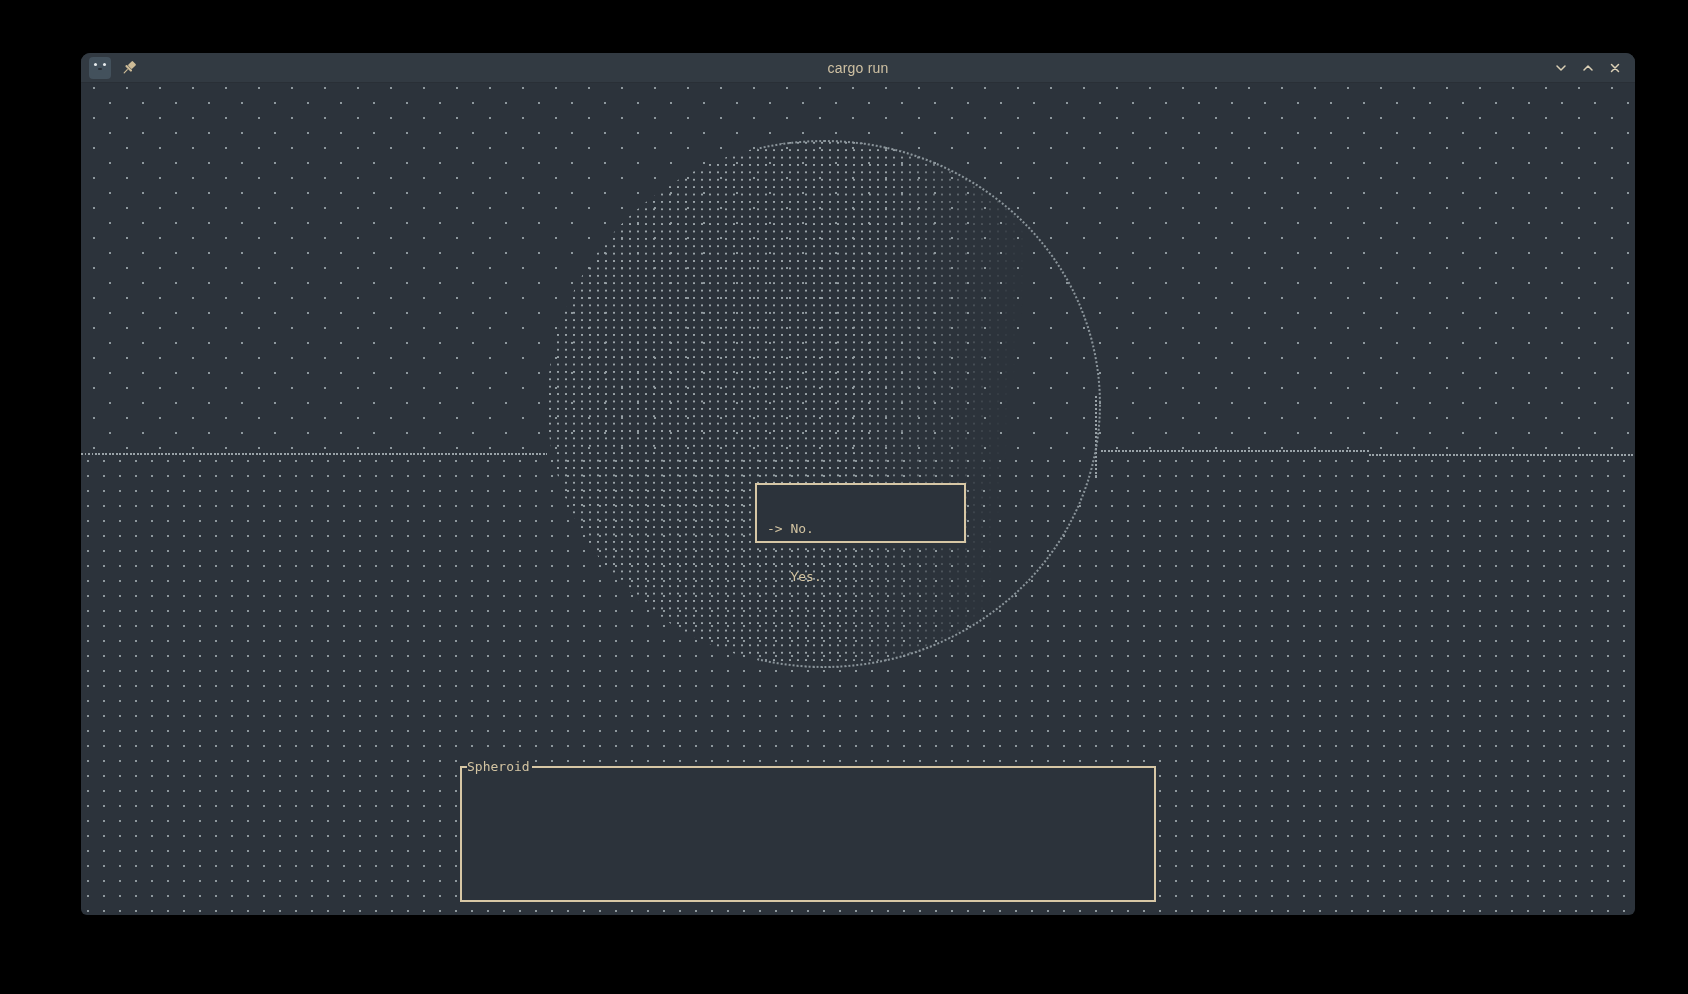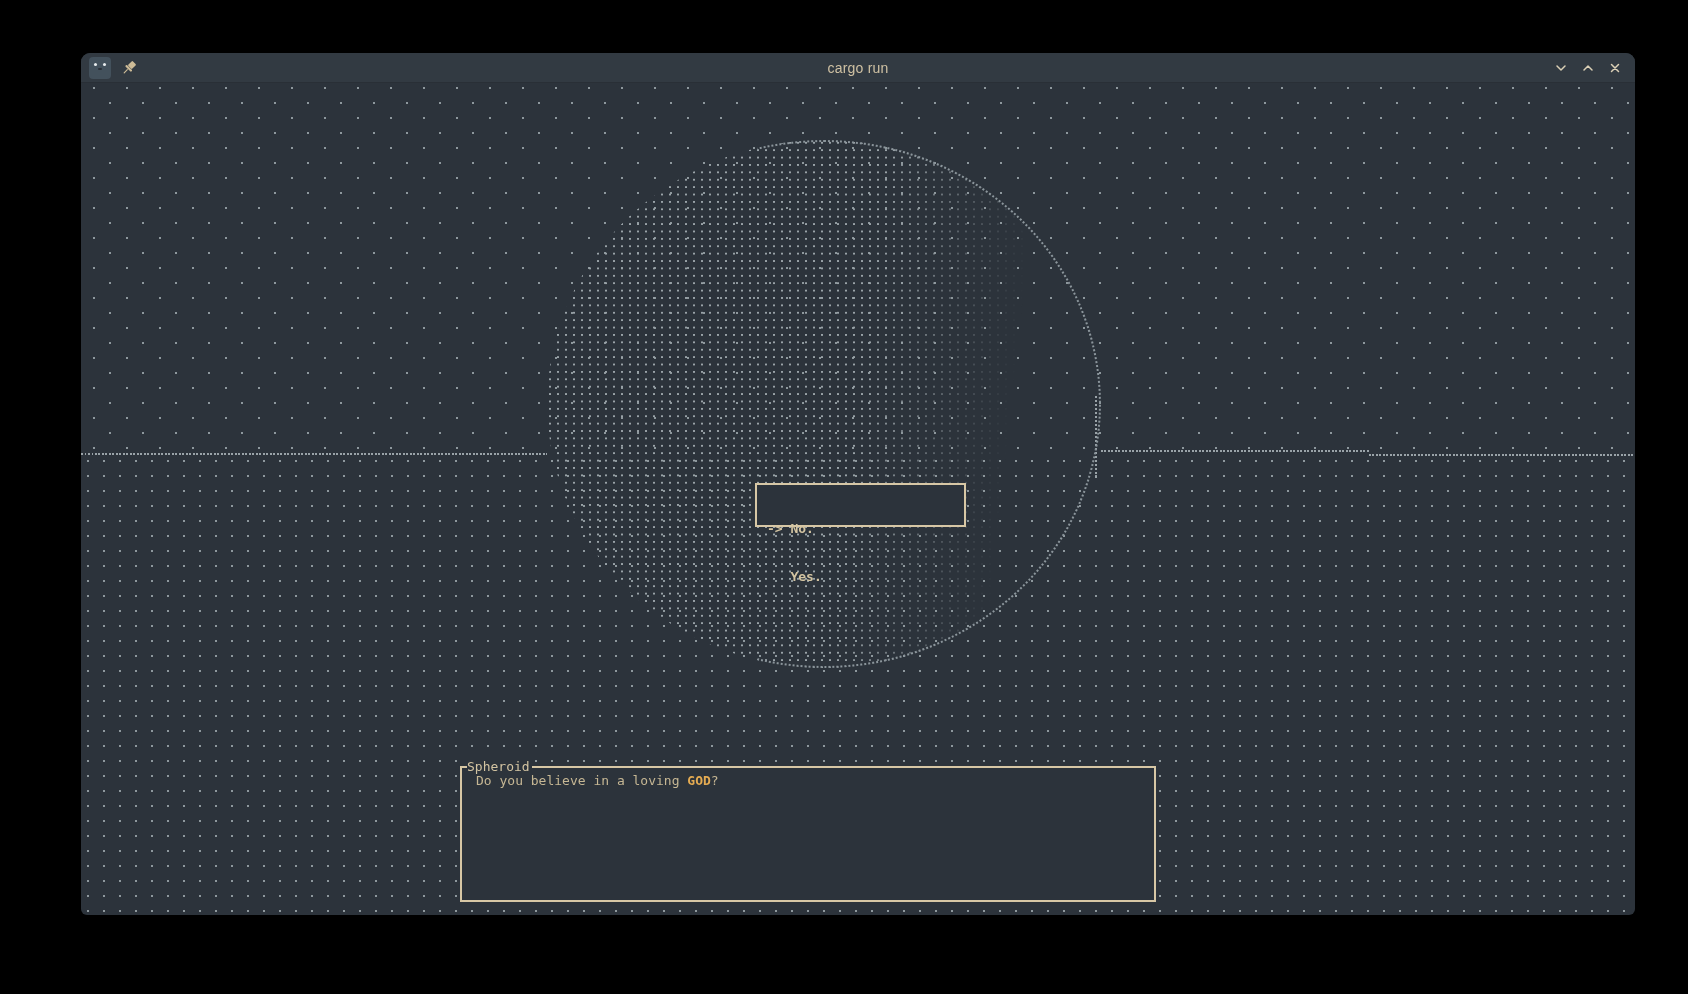--- a/index.html
+++ b/index.html
@@ -70,24 +70,24 @@
     -webkit-mask-image:linear-gradient(96deg,#000 56%,rgba(0,0,0,.3) 72%,transparent 81%);
     mask-image:linear-gradient(96deg,#000 56%,rgba(0,0,0,.3) 72%,transparent 81%);
   }
   .sphere-outline{
     position:absolute;left:466px;top:57px;width:554px;height:528px;border-radius:50%;
     border:2px dotted #8b959b;box-sizing:border-box;
     clip-path:inset(-4px -4px -4px 38%);
   }
 
   .menu-box{
-    position:absolute;left:674px;top:400px;width:211px;height:44px;box-sizing:border-box;
+    position:absolute;left:674px;top:400px;width:211px;height:60px;box-sizing:border-box;
     border:2px solid var(--tan);background:var(--bg);
     font-family:"DejaVu Sans Mono",monospace;font-size:13px;line-height:16px;
-    color:var(--menu-tan);padding:4px 0 0 10px;white-space:pre;font-weight:bold;
+    color:var(--menu-tan);padding:4px 0 0 10px;white-space:pre;
   }
   .menu-line{white-space:pre;}
   .menu-prefix{display:inline-block;width:3ch;white-space:pre;}
 
   .dialog-box{
     position:absolute;left:379px;top:683px;width:696px;height:136px;box-sizing:border-box;
     border:2px solid var(--tan);background:var(--bg);
     font-family:"DejaVu Sans Mono",monospace;font-size:13px;line-height:16px;
   }
   .dialog-label{
@@ -154,17 +154,16 @@
     <div class="sphere-fill"></div>
     <div class="sphere-outline"></div>
 
     <div class="menu-box">
       <div class="menu-line"><span class="menu-prefix">-&gt;</span><span>No.</span></div>
       <div class="menu-line"><span class="menu-prefix"></span><span>Yes.</span></div>
     </div>
 
     <div class="dialog-box">
       <span class="dialog-label">Spheroid</span>
-      <div class="dialog-text"><span>Do you believe in a loving </span><b class="god">GOD</b><span>?</span></div>
     </div>
   </div>
 
 </div>
 
 </body></html>

